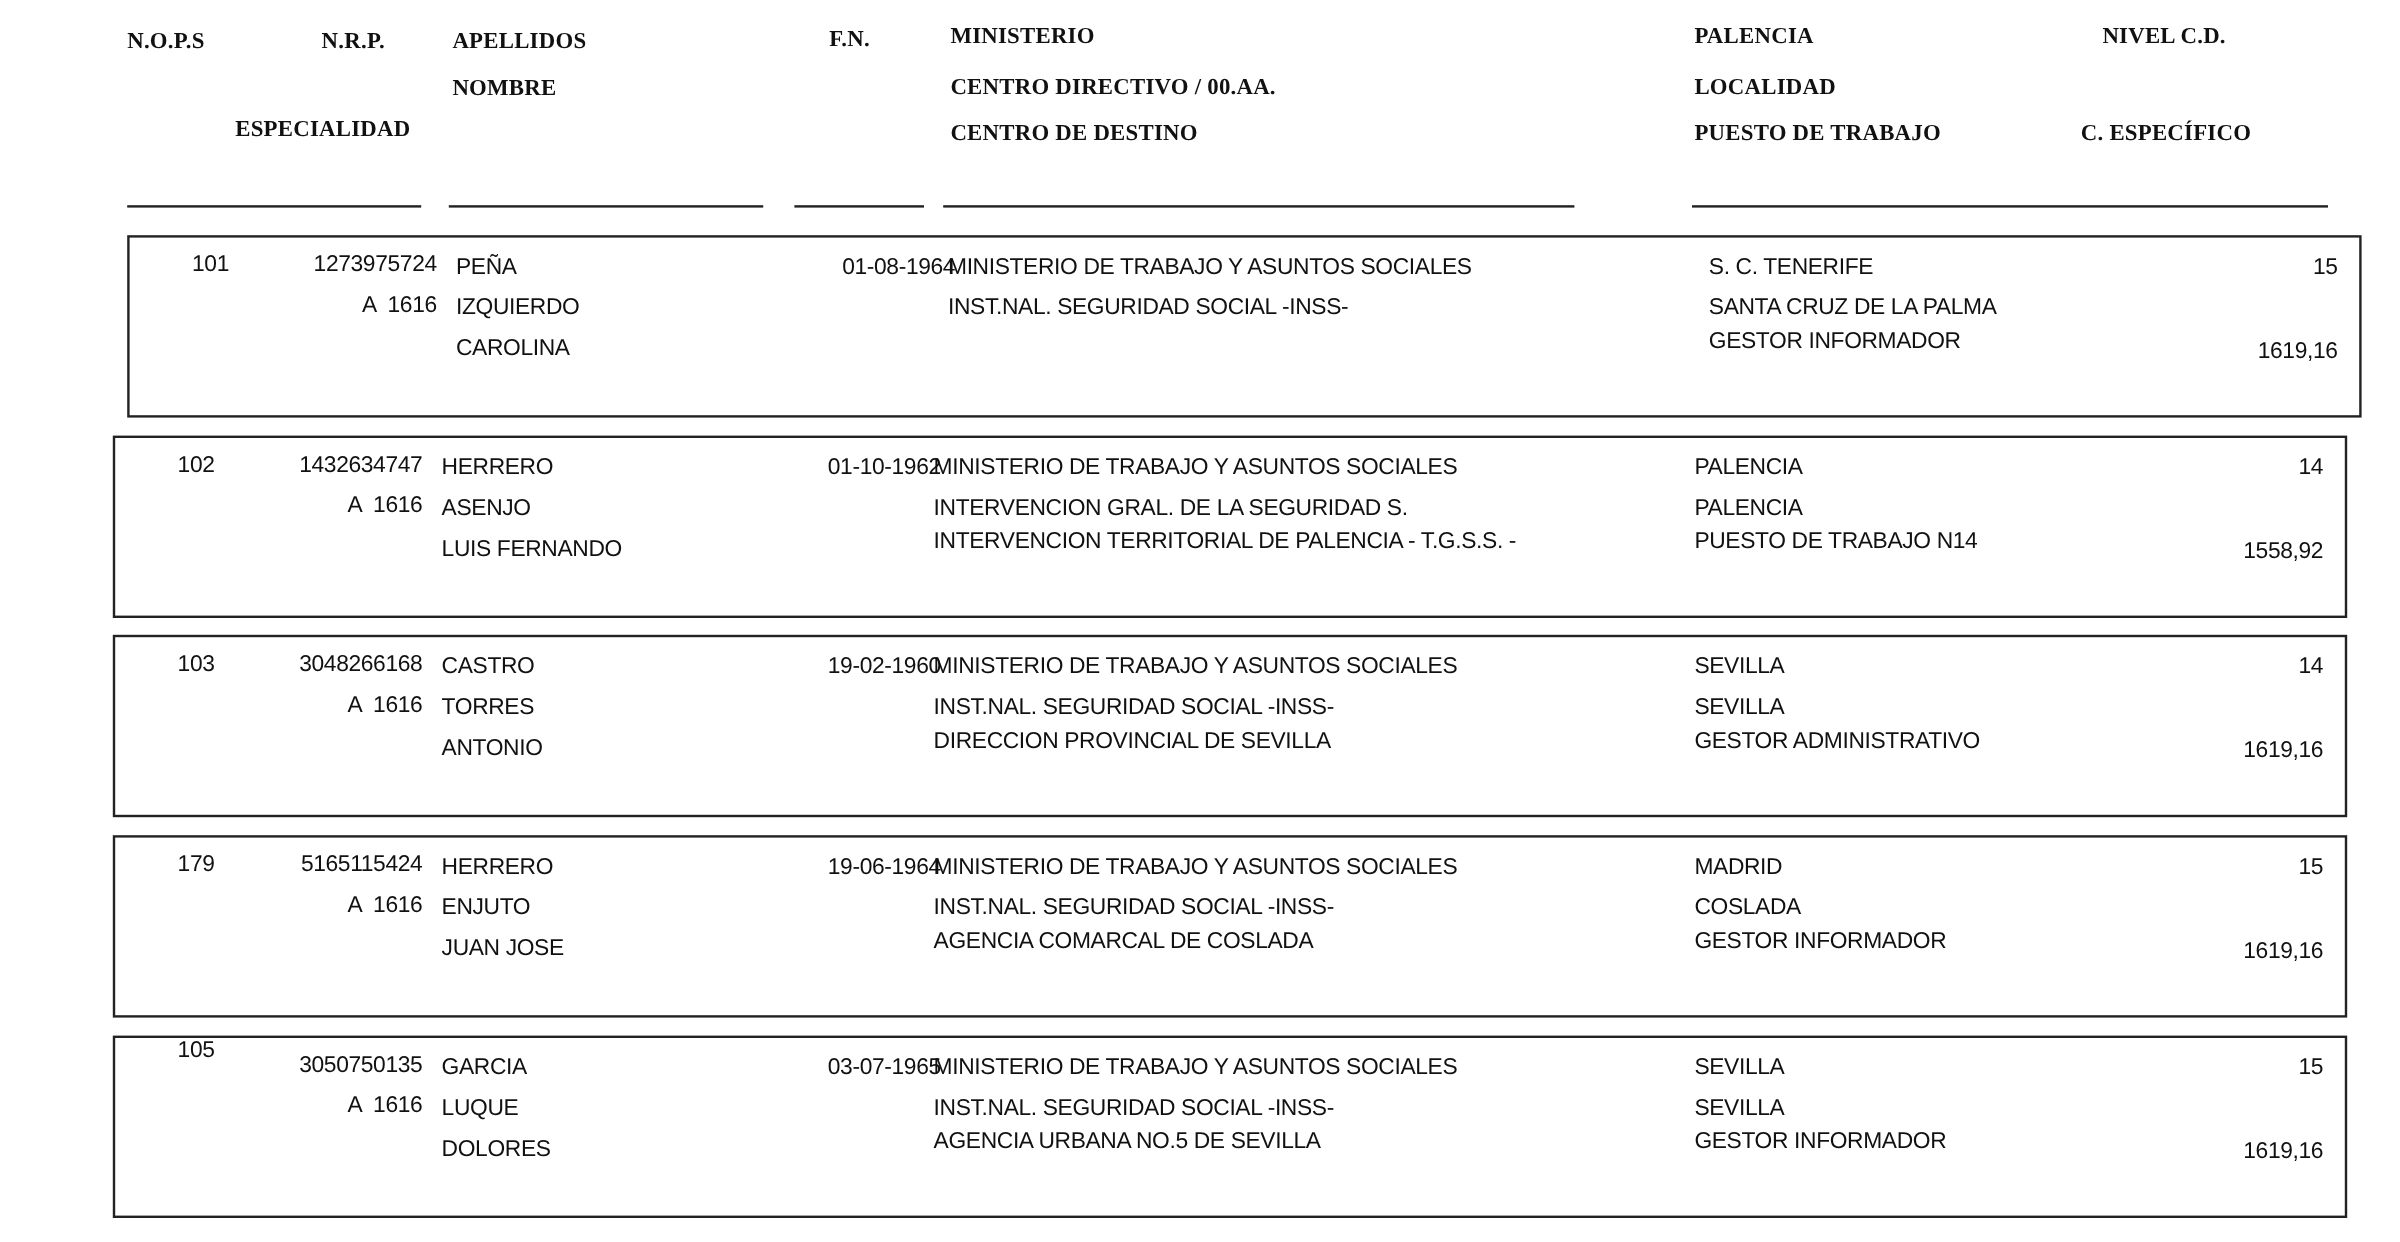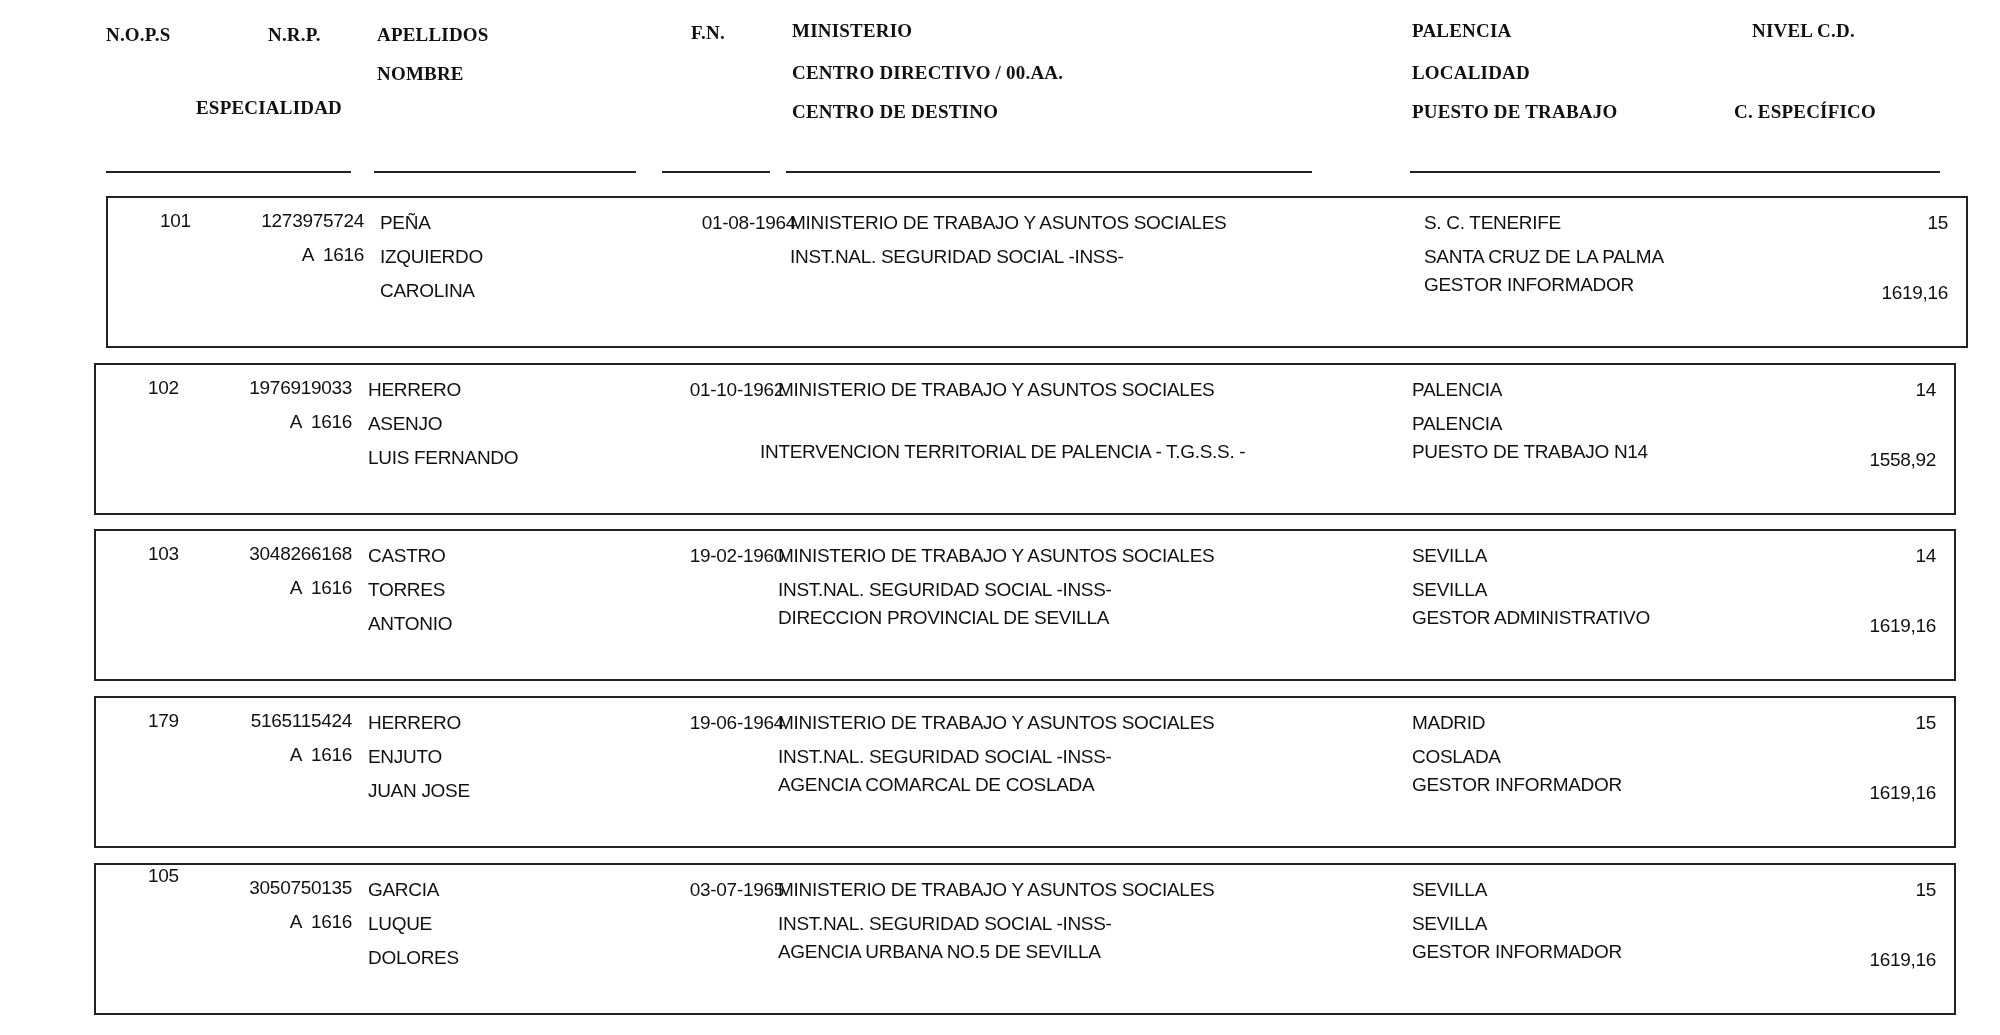--- a/index.html
+++ b/index.html
@@ -48,28 +48,29 @@
     <div class="cell" style="left:682px;top:14px;">MINISTERIO DE TRABAJO Y ASUNTOS SOCIALES</div>
     <div class="cell" style="left:682px;top:48px;">INST.NAL. SEGURIDAD SOCIAL -INSS-</div>
     <div class="cell" style="left:1316px;top:14px;">S. C. TENERIFE</div>
     <div class="cell" style="left:1316px;top:48px;">SANTA CRUZ DE LA PALMA</div>
     <div class="cell" style="left:1316px;top:76px;">GESTOR INFORMADOR</div>
     <div class="cell r" style="left:1700px;top:14px;width:140px;">15</div>
     <div class="cell r" style="left:1700px;top:84px;width:140px;">1619,16</div>
   </div>
     <div class="rec" style="top: 363px;">
     <div class="cell" style="left:52px;top:12px;">102</div>
-    <div class="cell r" style="left:120px;top:12px;width:136px;">1976919033</div>
+    <div class="cell r" style="left:120px;top:12px;width:136px;">1432634747</div>
     <div class="cell r" style="left:120px;top:46px;width:136px;white-space:pre;">A  1616</div>
     <div class="cell" style="left:272px;top:14px;">HERRERO</div>
     <div class="cell" style="left:272px;top:48px;">ASENJO</div>
     <div class="cell" style="left:272px;top:82px;">LUIS FERNANDO</div>
     <div class="cell r" style="left:560px;top:14px;width:128px;">01-10-1962</div>
     <div class="cell" style="left:682px;top:14px;">MINISTERIO DE TRABAJO Y ASUNTOS SOCIALES</div>
-    <div class="cell" style="left:664px;top:76px;">INTERVENCION TERRITORIAL DE PALENCIA - T.G.S.S. -</div>
+    <div class="cell" style="left:682px;top:48px;">INTERVENCION GRAL. DE LA SEGURIDAD S.</div>
+    <div class="cell" style="left:682px;top:76px;">INTERVENCION TERRITORIAL DE PALENCIA - T.G.S.S. -</div>
     <div class="cell" style="left:1316px;top:14px;">PALENCIA</div>
     <div class="cell" style="left:1316px;top:48px;">PALENCIA</div>
     <div class="cell" style="left:1316px;top:76px;">PUESTO DE TRABAJO N14</div>
     <div class="cell r" style="left:1700px;top:14px;width:140px;">14</div>
     <div class="cell r" style="left:1700px;top:84px;width:140px;">1558,92</div>
   </div>
     <div class="rec" style="top: 529px;">
     <div class="cell" style="left:52px;top:12px;">103</div>
     <div class="cell r" style="left:120px;top:12px;width:136px;">3048266168</div>
     <div class="cell r" style="left:120px;top:46px;width:136px;white-space:pre;">A  1616</div>

